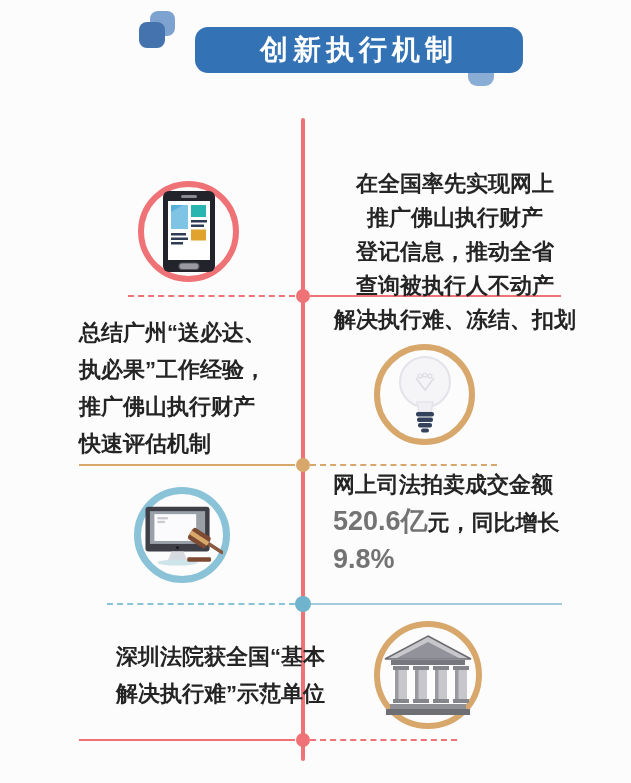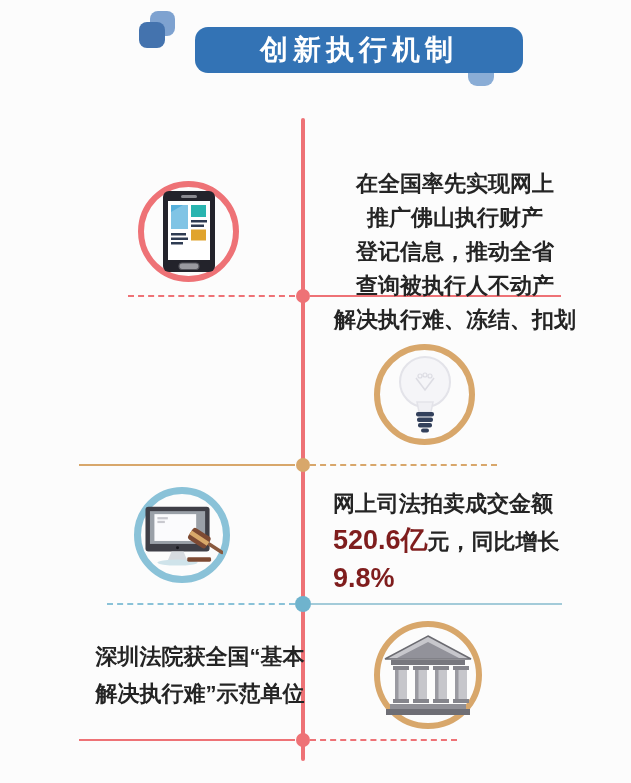--- a/index.html
+++ b/index.html
@@ -31,23 +31,23 @@
   .circ{position:absolute;border-radius:50%;background:#fcfcfc;box-sizing:border-box;
         display:flex;align-items:center;justify-content:center;}
   #circ-1{left:138px;top:181px;width:101px;height:101px;border:6px solid #ee7276;}
   #circ-2{left:374px;top:344px;width:101px;height:101px;border:6px solid #d8a76b;}
   #circ-3{left:134px;top:487px;width:96px;height:96px;border:7px solid #8ac2d8;}
   #circ-4{left:374px;top:621px;width:108px;height:108px;border:6px solid #d8a76b;}
   
   .tb{position:absolute;color:#242424;font-size:22px;font-weight:600;}
   #tb-1{left:310px;top:119px;width:290px;text-align:center;line-height:34px;margin-top:48px;}
   #tb-2{left:79px;top:314px;width:240px;text-align:left;line-height:37px;}
-  #tb-3{left:333px;top:485px;width:260px;text-align:left;line-height:37px;}
-  #tb-4{left:75px;top:638px;width:250px;text-align:center;line-height:37px;}
-  .hl{color:#7f1d1d;font-weight:700;font-size:27px;}
+  #tb-3{left:333px;top:466px;width:260px;text-align:left;line-height:37px;}
+  #tb-4{left:75px;top:638px;width:250px;text-align:right;line-height:37px;}
+  .hl{color:#737373;font-weight:700;font-size:27px;}
 </style>
 </head>
 <body>
 
 <div id="canvas">
 
   <div class="deco-sq" id="deco-tl-light"></div>
   <div class="deco-sq" id="deco-tl-mid"></div>
   <div class="deco-sq" id="deco-br"></div>
   <div id="banner">
@@ -73,20 +73,26 @@
   <div class="hdash" style="left:310px;top:739px;width:147px;border-color:#ee7276;"></div>
 
   <div class="tb" id="tb-1">
     <div>在全国率先实现网上</div>
     <div>推广佛山执行财产</div>
     <div>登记信息，推动全省</div>
     <div>查询被执行人不动产</div>
     <div>解决执行难、冻结、扣划</div>
   </div>
 
+  <div class="tb" id="tb-2">
+    <div>总结广州“送必达、</div>
+    <div>执必果”工作经验，</div>
+    <div>推广佛山执行财产</div>
+    <div>快速评估机制</div>
+  </div>
 
   <div class="tb" id="tb-3">
     <div>网上司法拍卖成交金额</div>
     <div>
       <span class="hl">520.6亿</span><span>元，同比增长</span>
     </div>
     <div>
       <span class="hl">9.8%</span>
     </div>
   </div>

